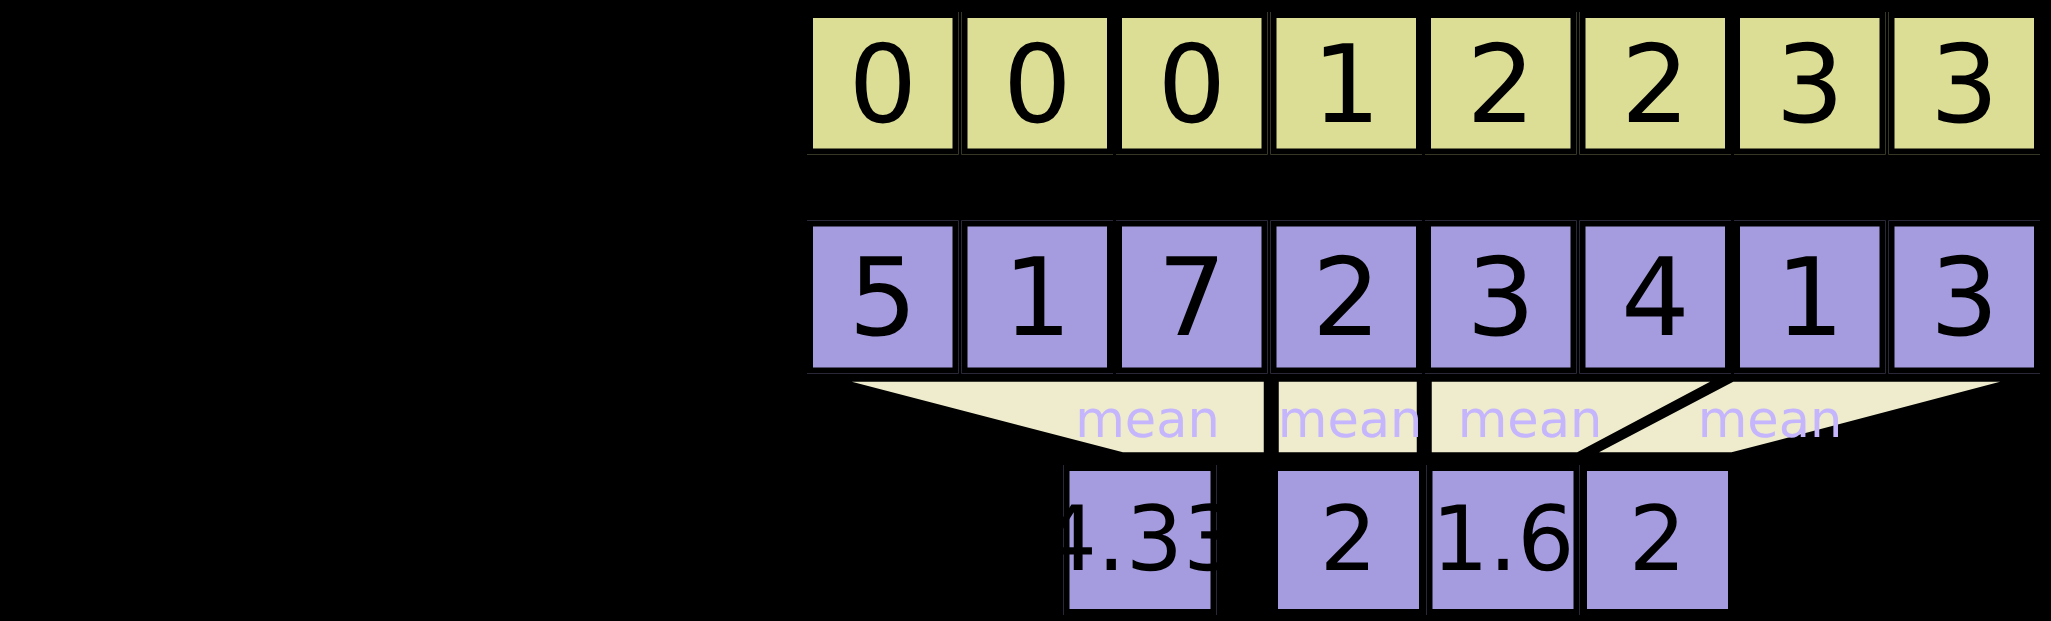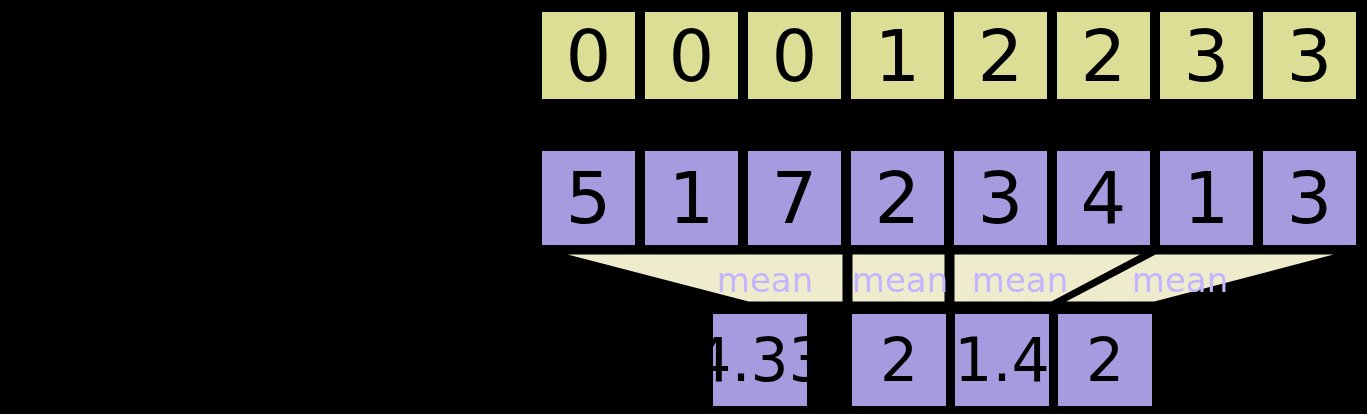--- a/index.html
+++ b/index.html
@@ -66,17 +66,17 @@
   <div>
     <div class="mean-label" style="left:700px;top:260px;width:130px;height:40px;">mean</div>
     <div class="mean-label" style="left:855px;top:260px;width:90px;height:40px;">mean</div>
     <div class="mean-label" style="left:965px;top:260px;width:110px;height:40px;">mean</div>
     <div class="mean-label" style="left:1125px;top:260px;width:110px;height:40px;">mean</div>
   </div>
 
   <div class="row-result">
     <div class="cell" style="left:709px;top:310px;width:102px;height:100px;text-align:center;">4.33</div>
     <div class="cell" style="left:848px;top:310px;width:102px;height:100px;">2</div>
-    <div class="cell" style="left:951px;top:310px;width:102px;height:100px;">1.4</div>
+    <div class="cell" style="left:951px;top:310px;width:102px;height:100px;">1.6</div>
     <div class="cell" style="left:1054px;top:310px;width:102px;height:100px;">2</div>
   </div>
 
 </div>
 
 </body></html>

